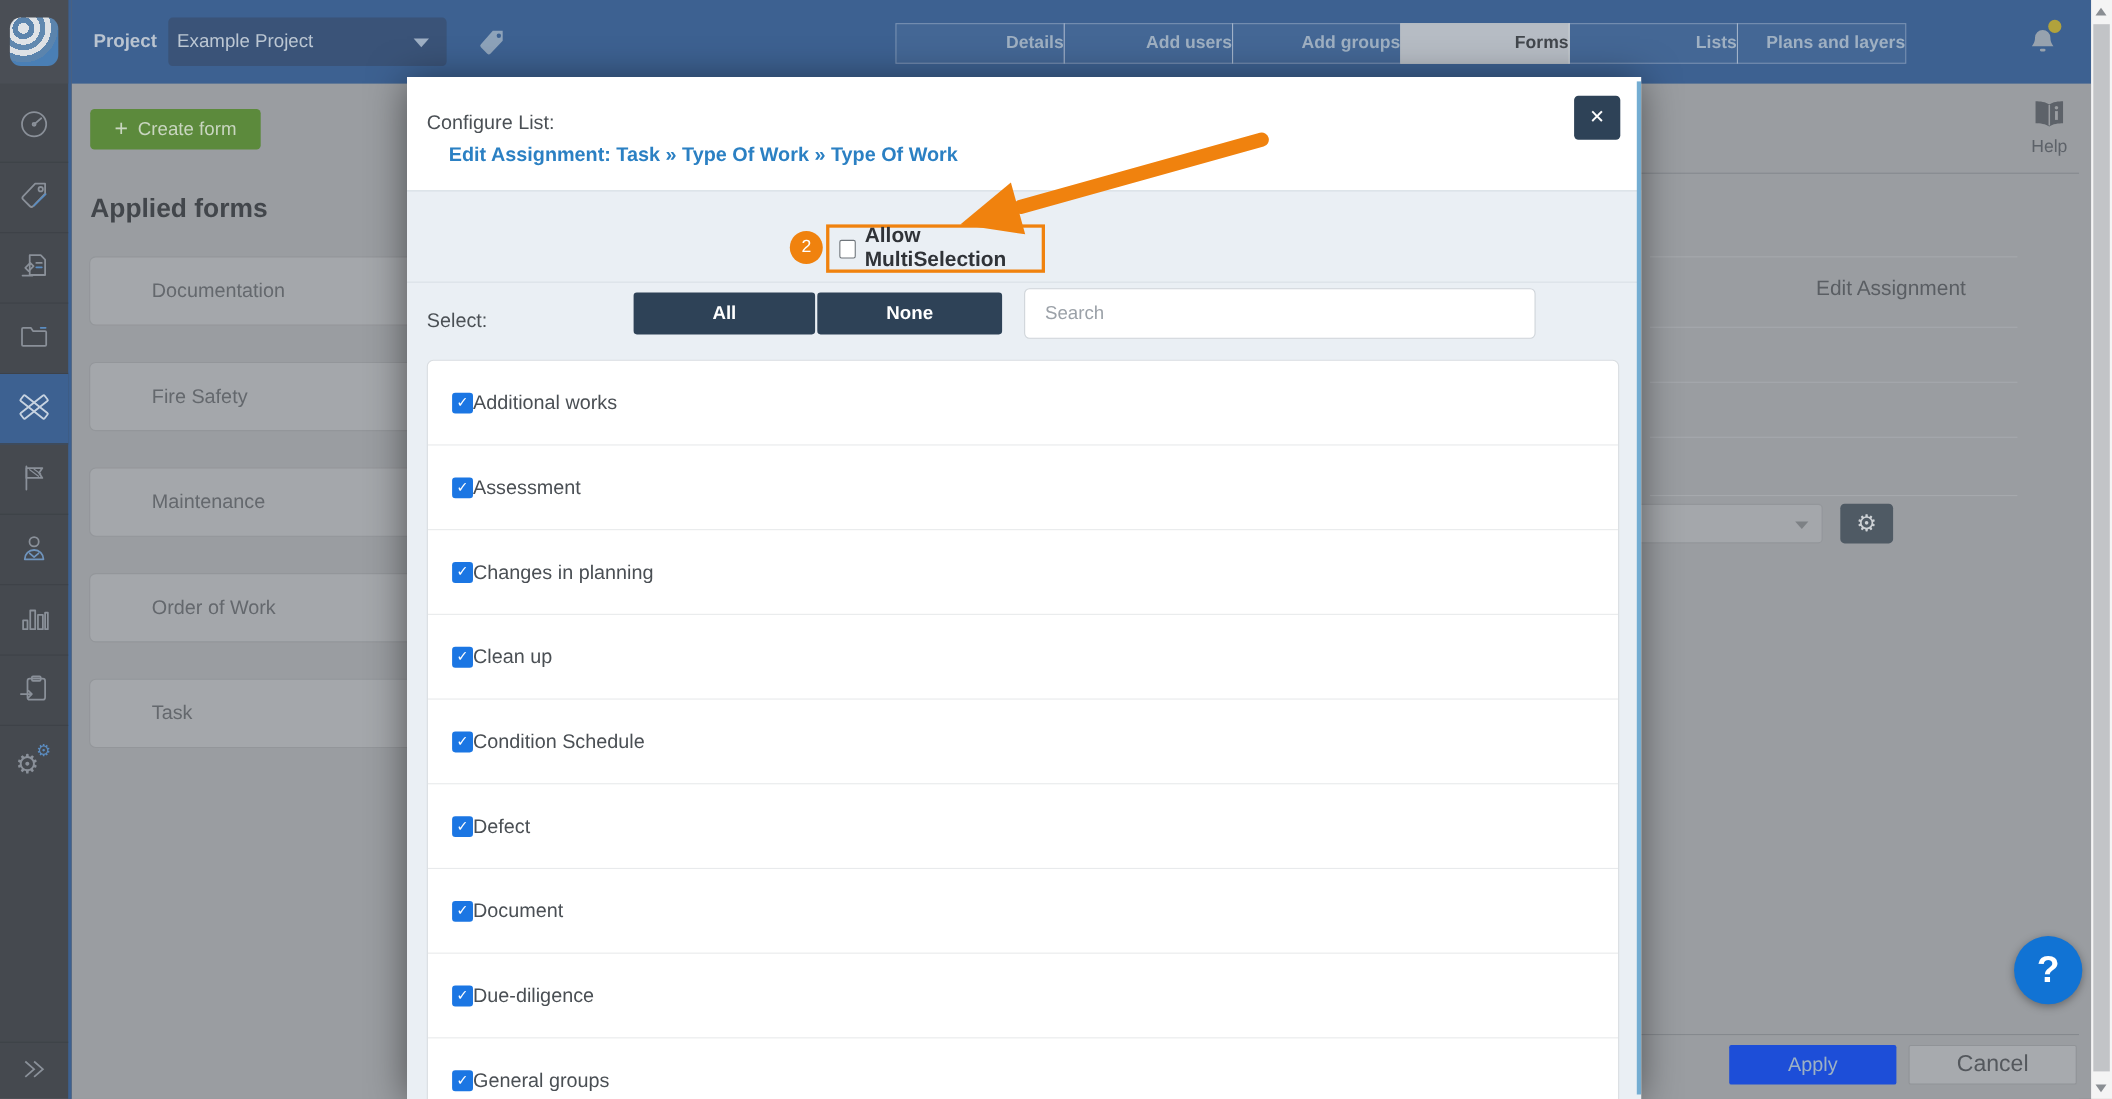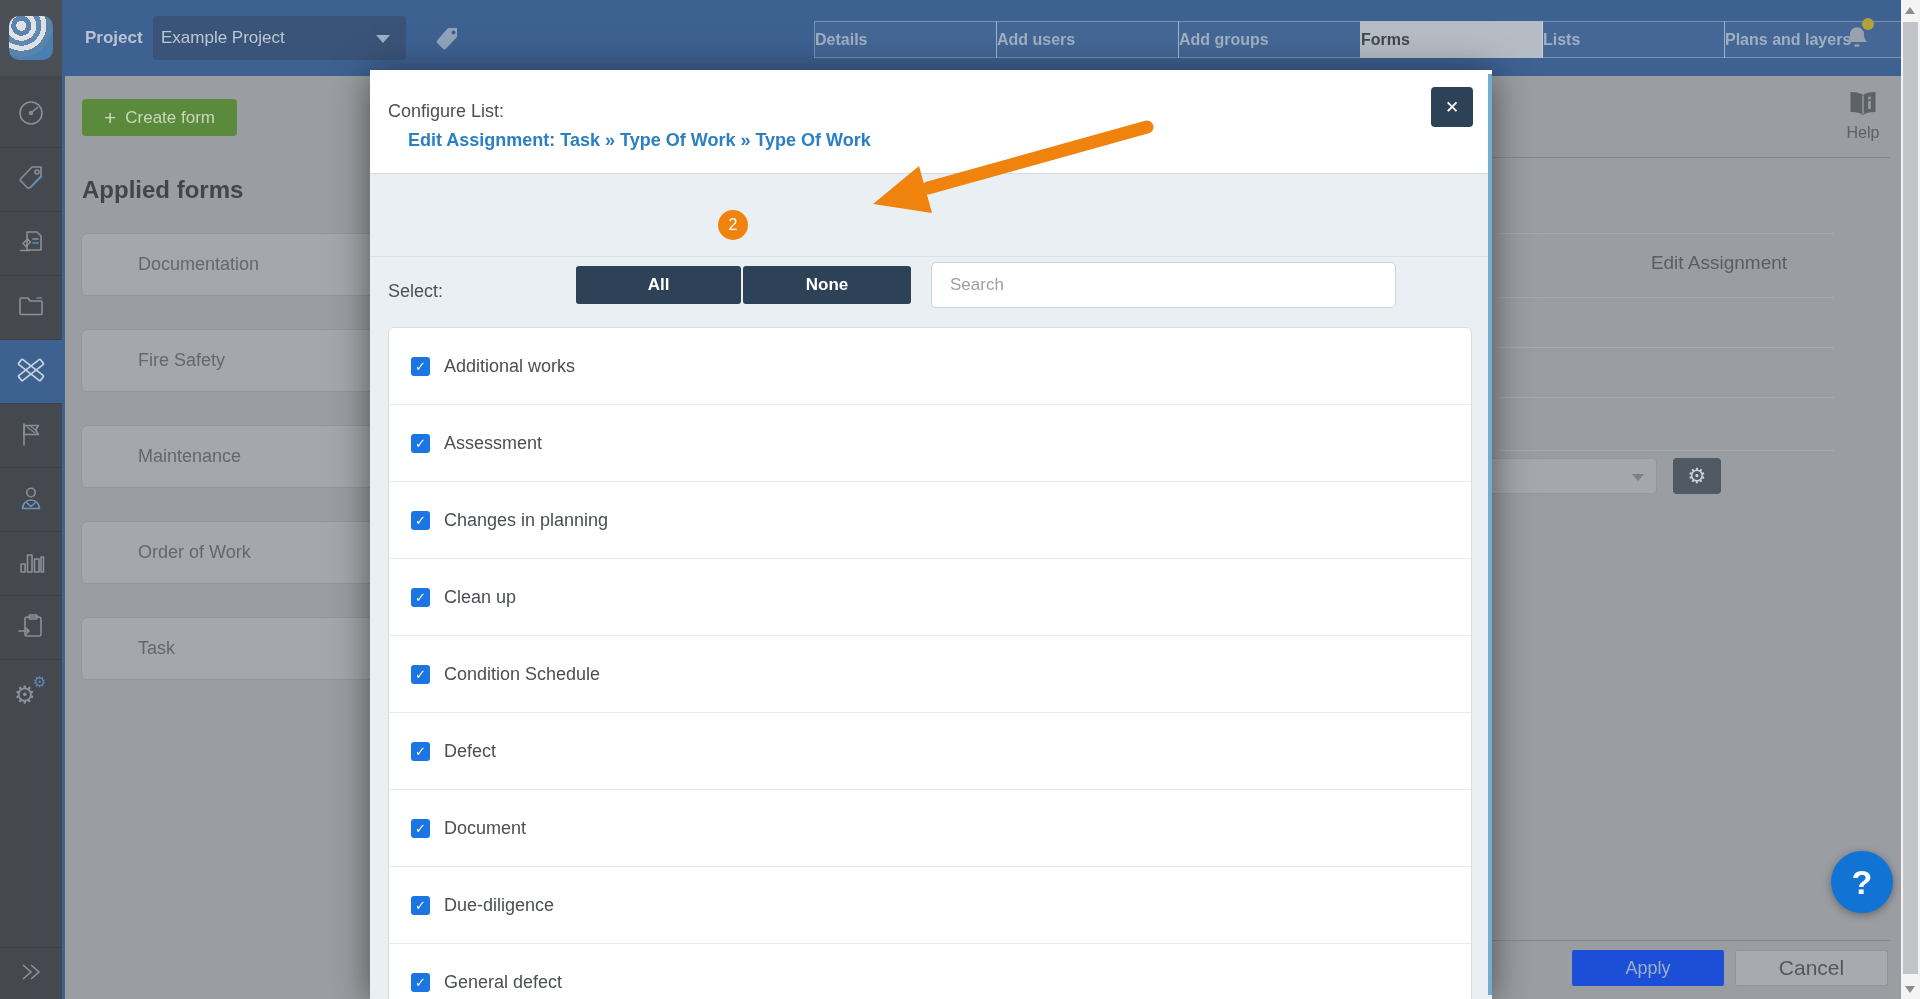--- a/index.html
+++ b/index.html
@@ -10,22 +10,22 @@
 
   
   #topbar{left:65px;top:0;width:1836px;height:76px;background:var(--topbar_blue,#3d6191);z-index:2;}
   #project-label{left:20px;top:28px;font-size:17px;font-weight:bold;color:#bac4d0;}
   #project-select{left:88px;top:16px;width:253px;height:44px;background:#3a5378;border-radius:4px;
     color:#bcc7d3;font-size:17px;line-height:44px;padding-left:8px;box-sizing:border-box;cursor:pointer;}
   #project-select .tri{position:absolute;right:16px;top:19px;width:0;height:0;
     border-left:7px solid transparent;border-right:7px solid transparent;border-top:8px solid #9fb0c4;}
   #topbar-tag{left:368px;top:25px;width:28px;height:28px;}
   #tabs-row{left:749px;top:21px;height:37px;display:flex;}
-  .tab{width:183px;box-sizing:border-box;border:1px solid rgba(255,255,255,.28);margin-left:-1px;
-    color:#9fb0c2;font-size:16px;font-weight:bold;line-height:35px;text-align:left;
+  .tab{width:154px;box-sizing:border-box;border:1px solid rgba(255,255,255,.28);margin-left:-1px;
+    color:#9fb0c2;font-size:16px;font-weight:bold;line-height:35px;text-align:right;
     background:rgba(255,255,255,.04);cursor:pointer;}
   .tab:first-child{margin-left:0;}
   .tab.active{background:#b6bcc4;border-color:#b6bcc4;color:#42474d;}
   #bell{left:1779px;top:24px;width:26px;height:28px;}
   #bell-dot{left:1797px;top:18px;width:12px;height:12px;border-radius:50%;background:#b1a23c;}
 
   
   #sidebar{left:0;top:0;width:62px;height:999px;background:#45494f;border-right:3px solid var(--topbar_blue,#3d6191);z-index:3;}
   #side-head{left:0;top:0;width:62px;height:76px;background:#4a4e55;}
   #logo{left:9px;top:16px;width:44px;height:44px;border-radius:10px;
@@ -93,21 +93,21 @@
   #search-input{left:561px;top:192px;width:465px;height:46px;box-sizing:border-box;background:#fff;
     border:1px solid #cfd4d9;border-radius:5px;padding-left:18px;font-size:17px;color:#3c4045;
     font-family:"Liberation Sans",sans-serif;position:absolute;outline:none;}
   #search-input::placeholder{color:#9ba1a8;}
   #modal-list{left:18px;top:257px;width:1084px;height:700px;background:#fff;border:1px solid #d9dde1;
     border-radius:6px 6px 0 0;box-sizing:border-box;overflow:hidden;}
   .list-row{height:76px;border-bottom:1px solid #e8eaec;display:flex;align-items:center;padding-left:22px;}
   .cb{width:19px;height:19px;border-radius:3px;background:var(--checkbox_blue,#1b76e3);color:#fff;
     font-size:13px;font-weight:bold;display:flex;align-items:center;justify-content:center;cursor:pointer;
     font-family:"DejaVu Sans",sans-serif;}
-  .list-row .lbl{margin-left:14px;font-size:18px;color:#4a4f54;}
+  .list-row .lbl{font-size:18px;color:#4a4f54;}
   #arrow-svg{left:0;top:0;width:1122px;height:200px;pointer-events:none;z-index:13;}
   .arrow-part{fill:var(--accent_orange,#f0820e);stroke:none;}
   .arrow-shaft{stroke:var(--accent_orange,#f0820e);stroke-width:13;stroke-linecap:round;}
 
   
   #help-bubble{left:1831px;top:851px;width:62px;height:62px;border-radius:50%;background:var(--help_blue,#1173d4);
     color:#fff;font-size:34px;font-weight:bold;display:flex;align-items:center;justify-content:center;
     z-index:50;box-shadow:0 2px 8px rgba(0,0,0,.35);cursor:pointer;}
 
   
@@ -315,20 +315,24 @@
   </div>
 
   <div id="modal" class="abs">
     <div id="modal-close" class="abs glyph">✕</div>
     <div id="breadcrumb" class="abs">Edit Assignment: Task » Type Of Work » Type Of Work</div>
     <div id="modal-body" class="abs"></div>
 
     <div id="configure-row" class="abs"></div>
     <div id="configure-label" class="abs">Configure List:</div>
     <div id="step-badge" class="abs">2</div>
+    <div id="multiselect-box" class="abs">
+      <span id="multiselect-checkbox"></span>
+      <span id="multiselect-label">Allow MultiSelection</span>
+    </div>
 
     <div id="select-row-label" class="abs">Select:</div>
     <div id="select-all-btn" class="abs">All</div>
     <div id="select-none-btn" class="abs">None</div>
     <input id="search-input" placeholder="Search" style="">
 
     <div id="modal-list" class="abs">
         <div class="list-row">
           <span class="cb">✓</span>
           <span class="lbl">Additional works</span>
@@ -356,21 +360,21 @@
         <div class="list-row">
           <span class="cb">✓</span>
           <span class="lbl">Document</span>
         </div>
         <div class="list-row">
           <span class="cb">✓</span>
           <span class="lbl">Due-diligence</span>
         </div>
         <div class="list-row">
           <span class="cb">✓</span>
-          <span class="lbl">General defect</span>
+          <span class="lbl">General groups</span>
         </div>
       </div>
 
     <div id="modal-scroll-thumb" class="abs"></div>
 
     <svg id="arrow-svg" class="abs">
       <line class="arrow-shaft" x1="777" y1="57" x2="558" y2="118"></line>
       <polygon class="arrow-part" points="503,134 562,143 549,96"></polygon>
     </svg>
   </div>

